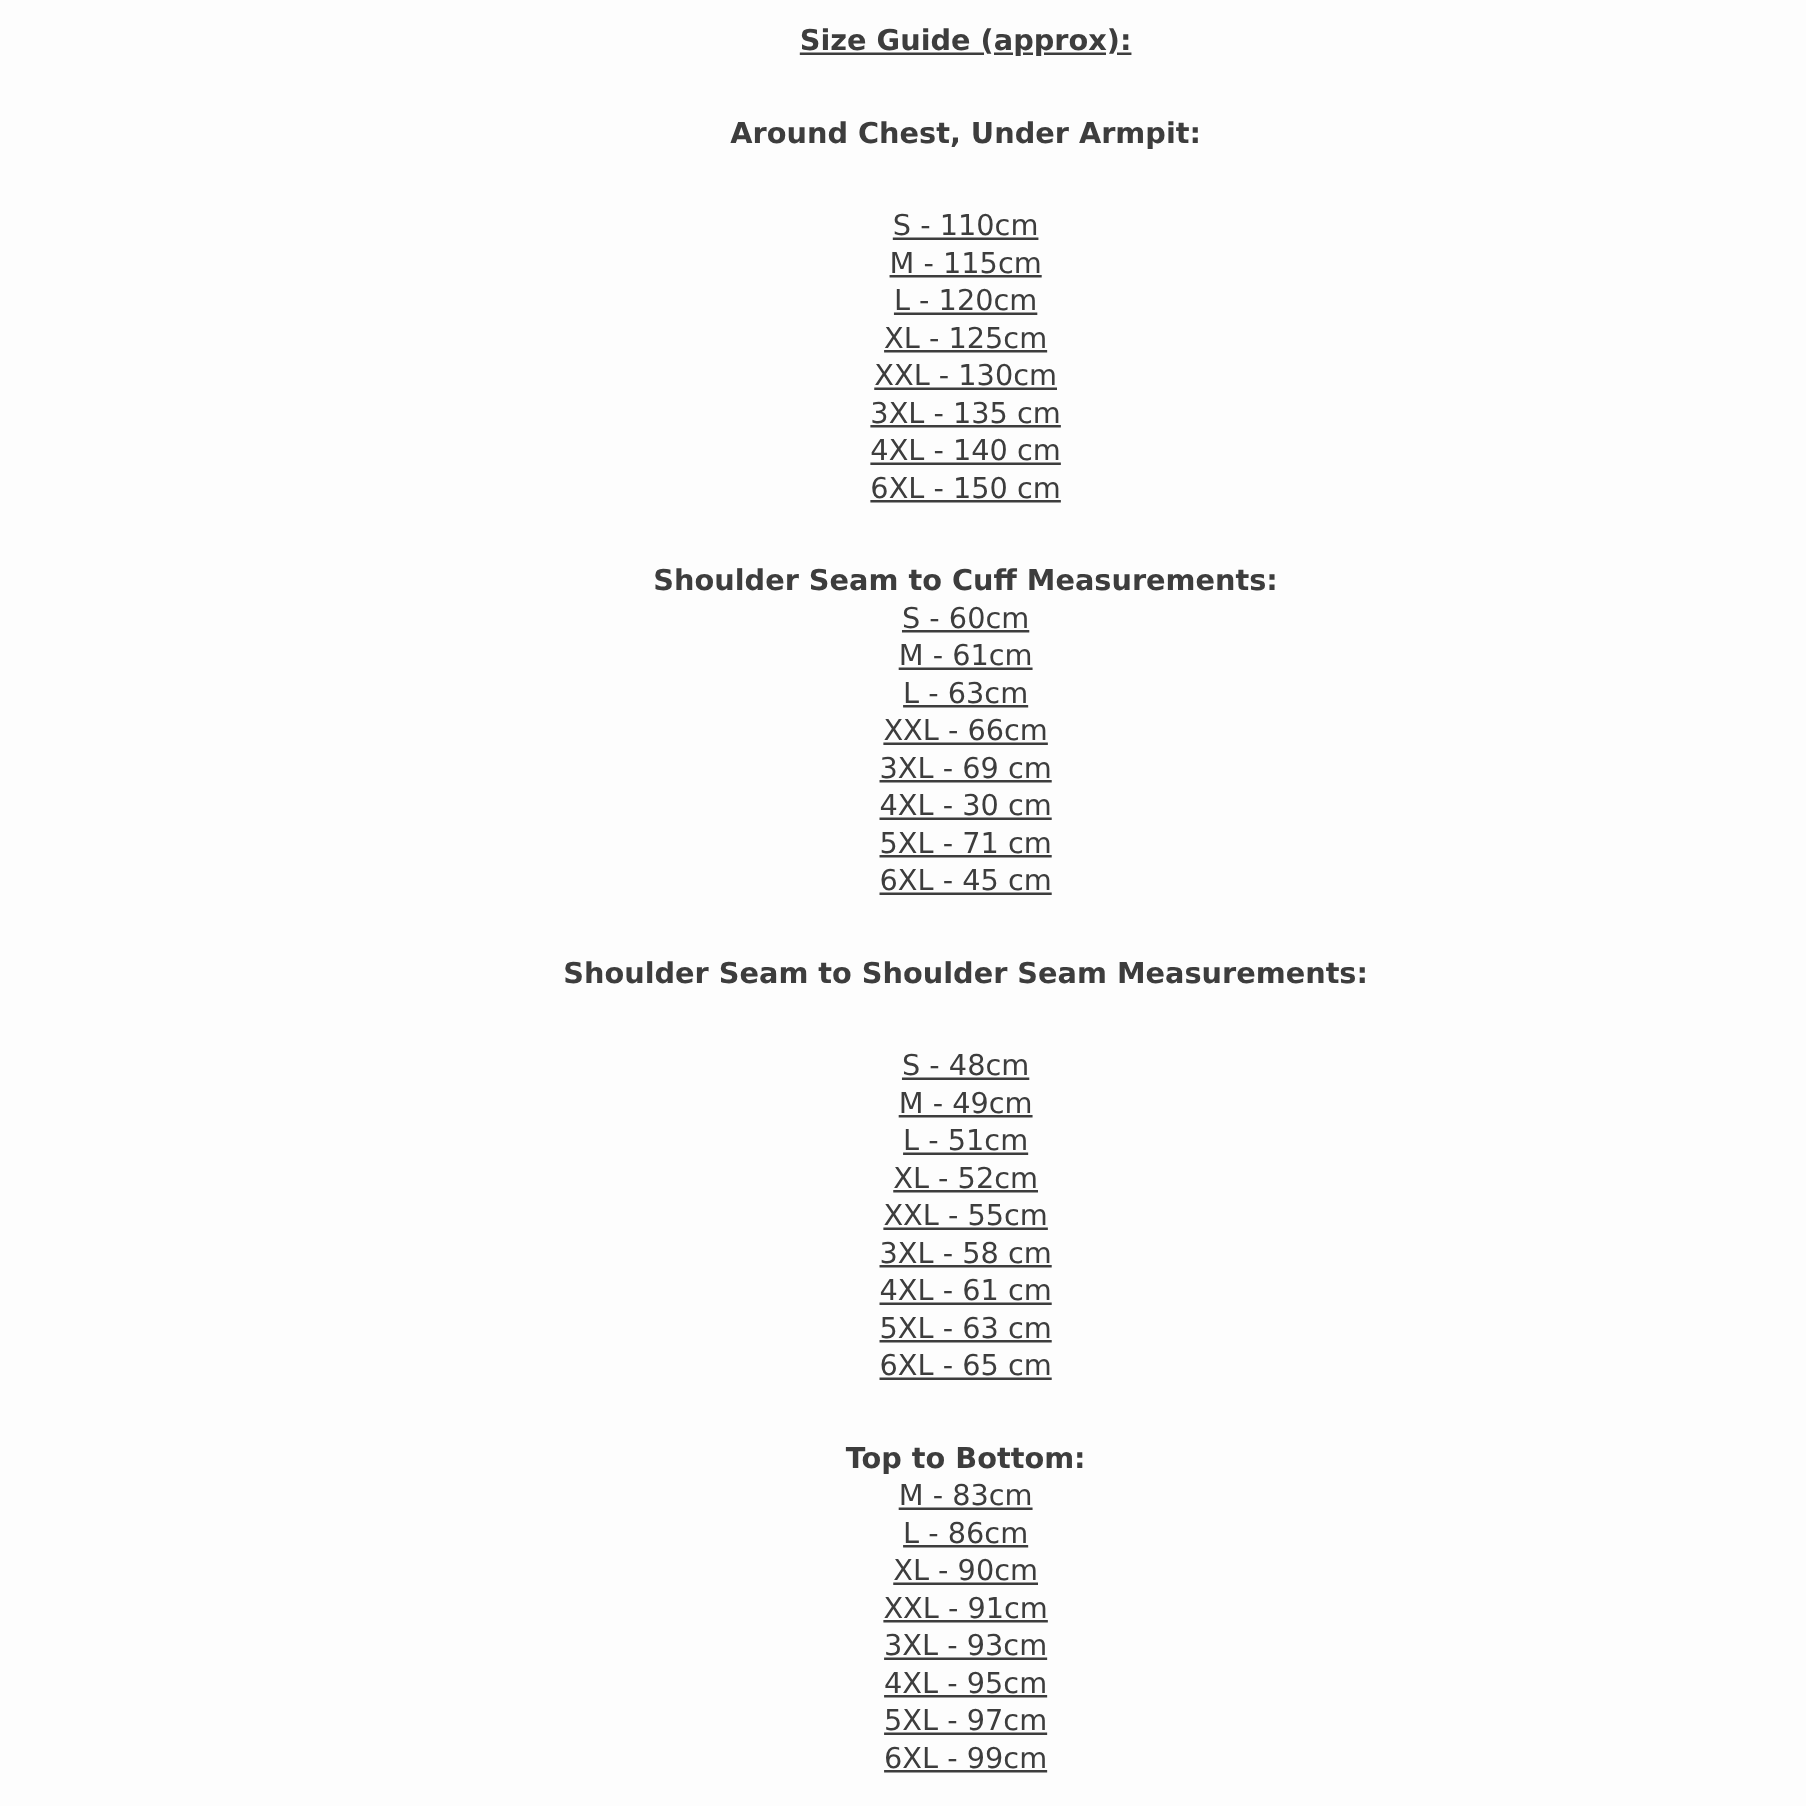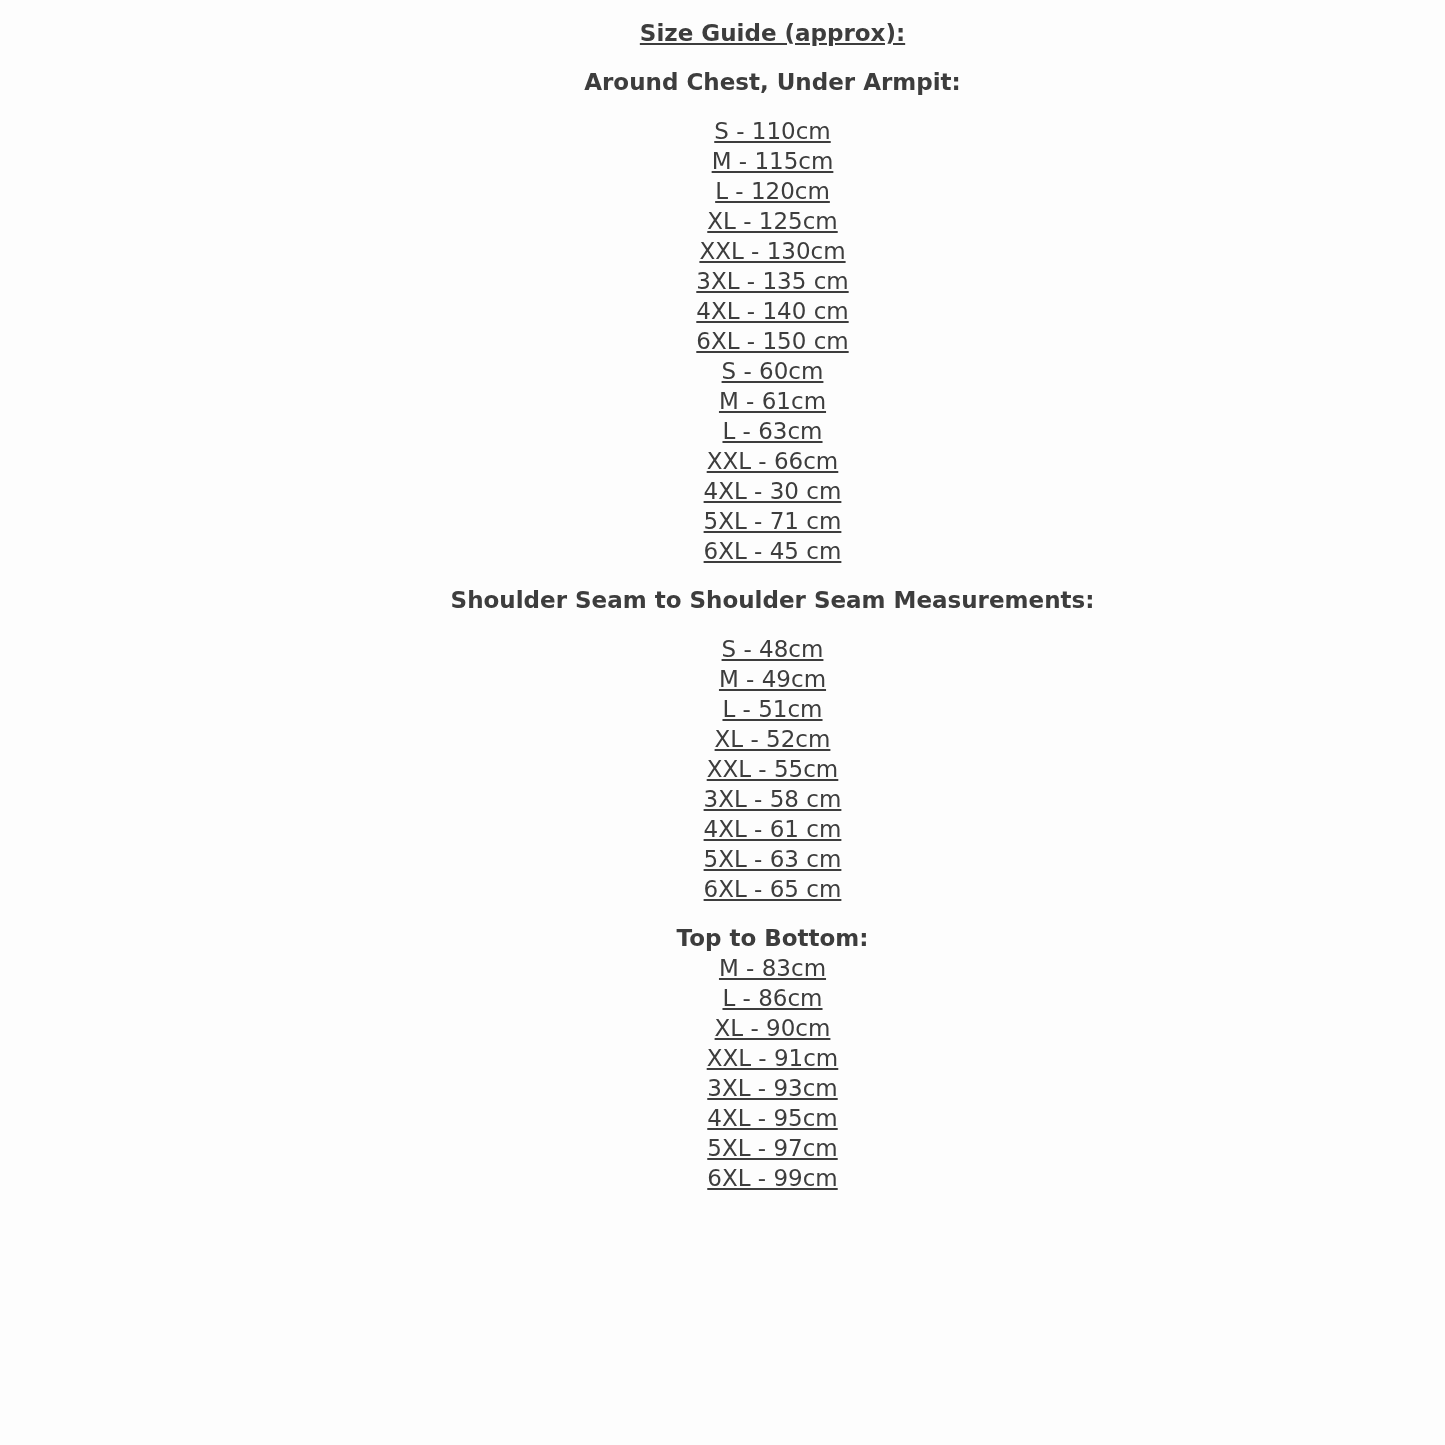--- a/index.html
+++ b/index.html
@@ -32,21 +32,21 @@
   ul {
     list-style: none;
     margin: 0;
     padding: 0;
     text-decoration: underline;
   }
   li {
     line-height: 30px;
   }
   .gap-top {
-    margin-top: 19px;
+    margin-top: 44px;
   }
 </style>
 </head>
 <body>
 
 <main>
 
   <h1>Size Guide (approx):</h1>
 
   <section>
@@ -57,25 +57,27 @@
       <li>L - 120cm</li>
       <li>XL - 125cm</li>
       <li>XXL - 130cm</li>
       <li>3XL - 135 cm</li>
       <li>4XL - 140 cm</li>
       <li>6XL - 150 cm</li>
     </ul>
   </section>
 
   <section>
+    <h2 class="gap-top">Shoulder Seam to Cuff Measurements:</h2>
     <ul>
       <li>S - 60cm</li>
       <li>M - 61cm</li>
       <li>L - 63cm</li>
       <li>XXL - 66cm</li>
+      <li>3XL - 69 cm</li>
       <li>4XL - 30 cm</li>
       <li>5XL - 71 cm</li>
       <li>6XL - 45 cm</li>
     </ul>
   </section>
 
   <section>
     <h2 class="gap-top">Shoulder Seam to Shoulder Seam Measurements:</h2>
     <ul class="gap-top">
       <li>S - 48cm</li>

